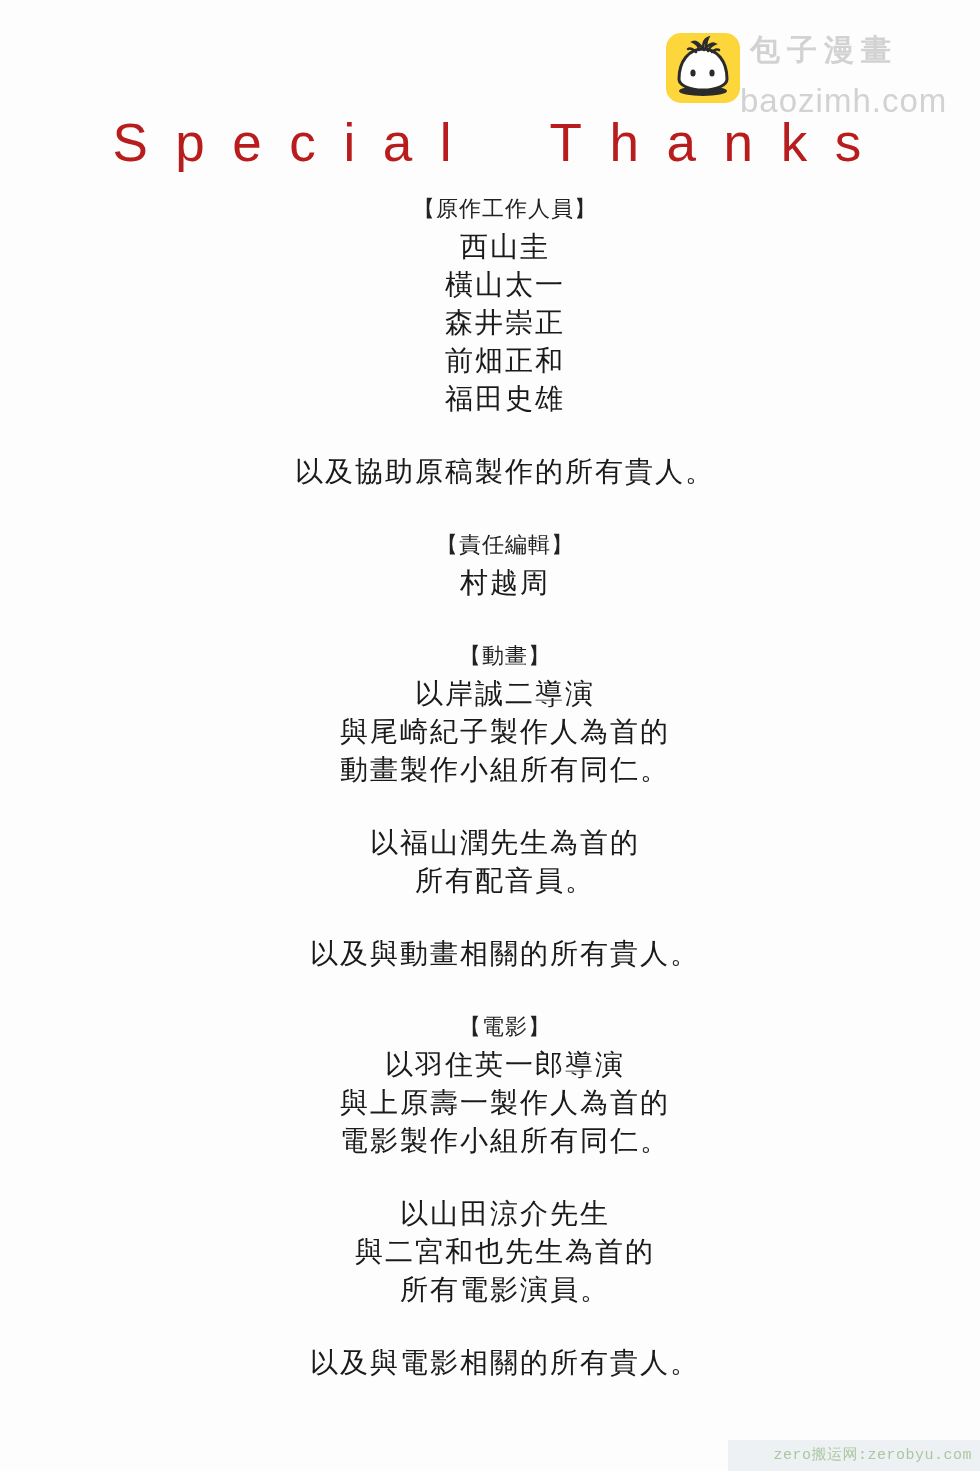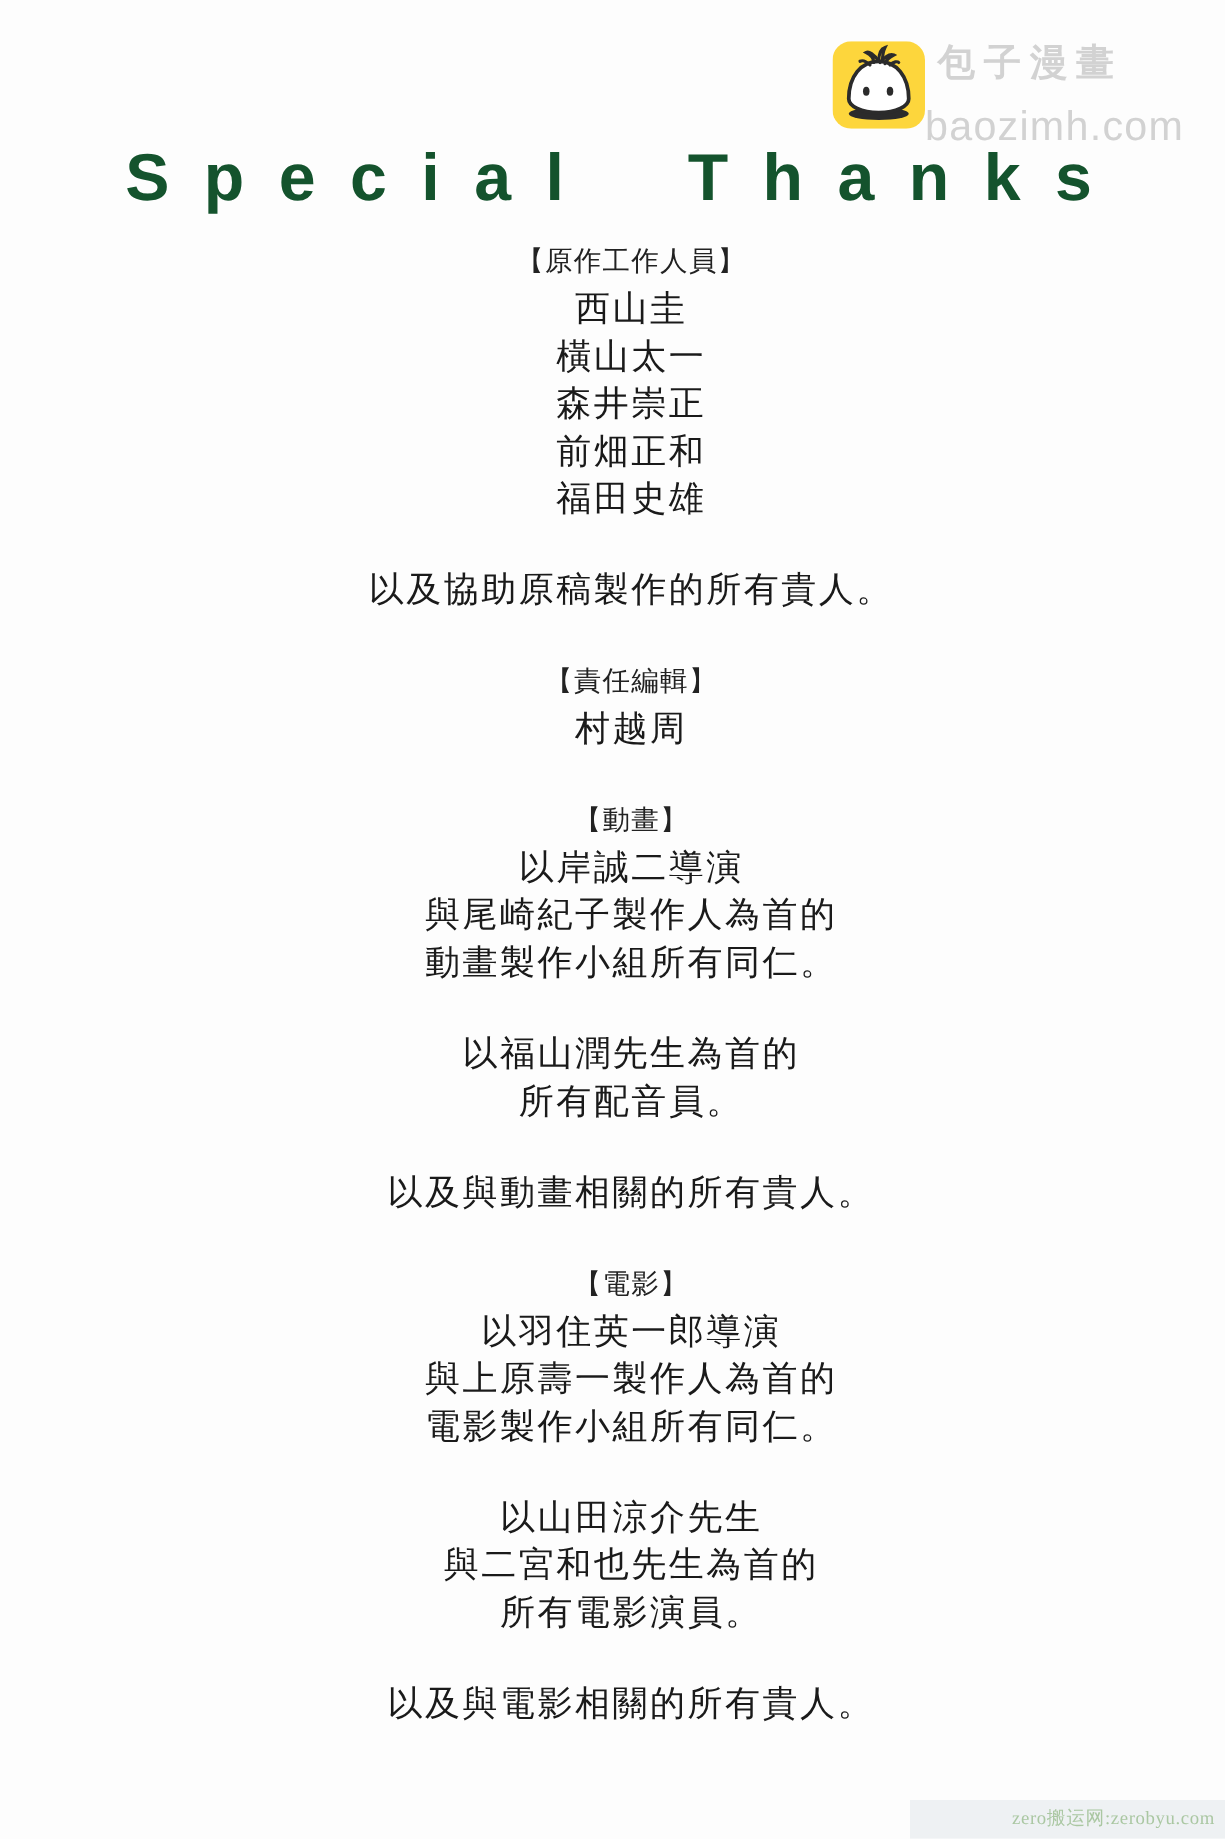--- a/index.html
+++ b/index.html
@@ -52,26 +52,26 @@
 
   
   .title {
     position: absolute;
     top: 76px;
     left: 0;
     width: 100%;
     text-align: center;
     font-size: 53px;
     line-height: 62px;
-    font-weight: 700;
+    font-weight: 400;
     letter-spacing: 0.52em;
     word-spacing: 0.55em;
     padding-left: 0.4em;
     box-sizing: border-box;
-    color: #14532d;
+    color: #b91c1c;
     z-index: 2;
     white-space: nowrap;
   }
 
   
   .credits {
     position: absolute;
     top: 190px;
     left: 15px;
     width: 980px;
@@ -101,21 +101,21 @@
     top: 1440px;
     width: 252px;
     height: 31px;
     background: #eef1f3;
     z-index: 1;
   }
   .wm-bottom {
     position: absolute;
     right: 8px;
     top: 1445px;
-    font-family: Liberation Serif, serif;
+    font-family: Liberation Mono, monospace;
     font-size: 15px;
     letter-spacing: 0.5px;
     color: #aac7a2;
     z-index: 2;
     white-space: nowrap;
   }
 </style>
 </head>
 <body>
 

